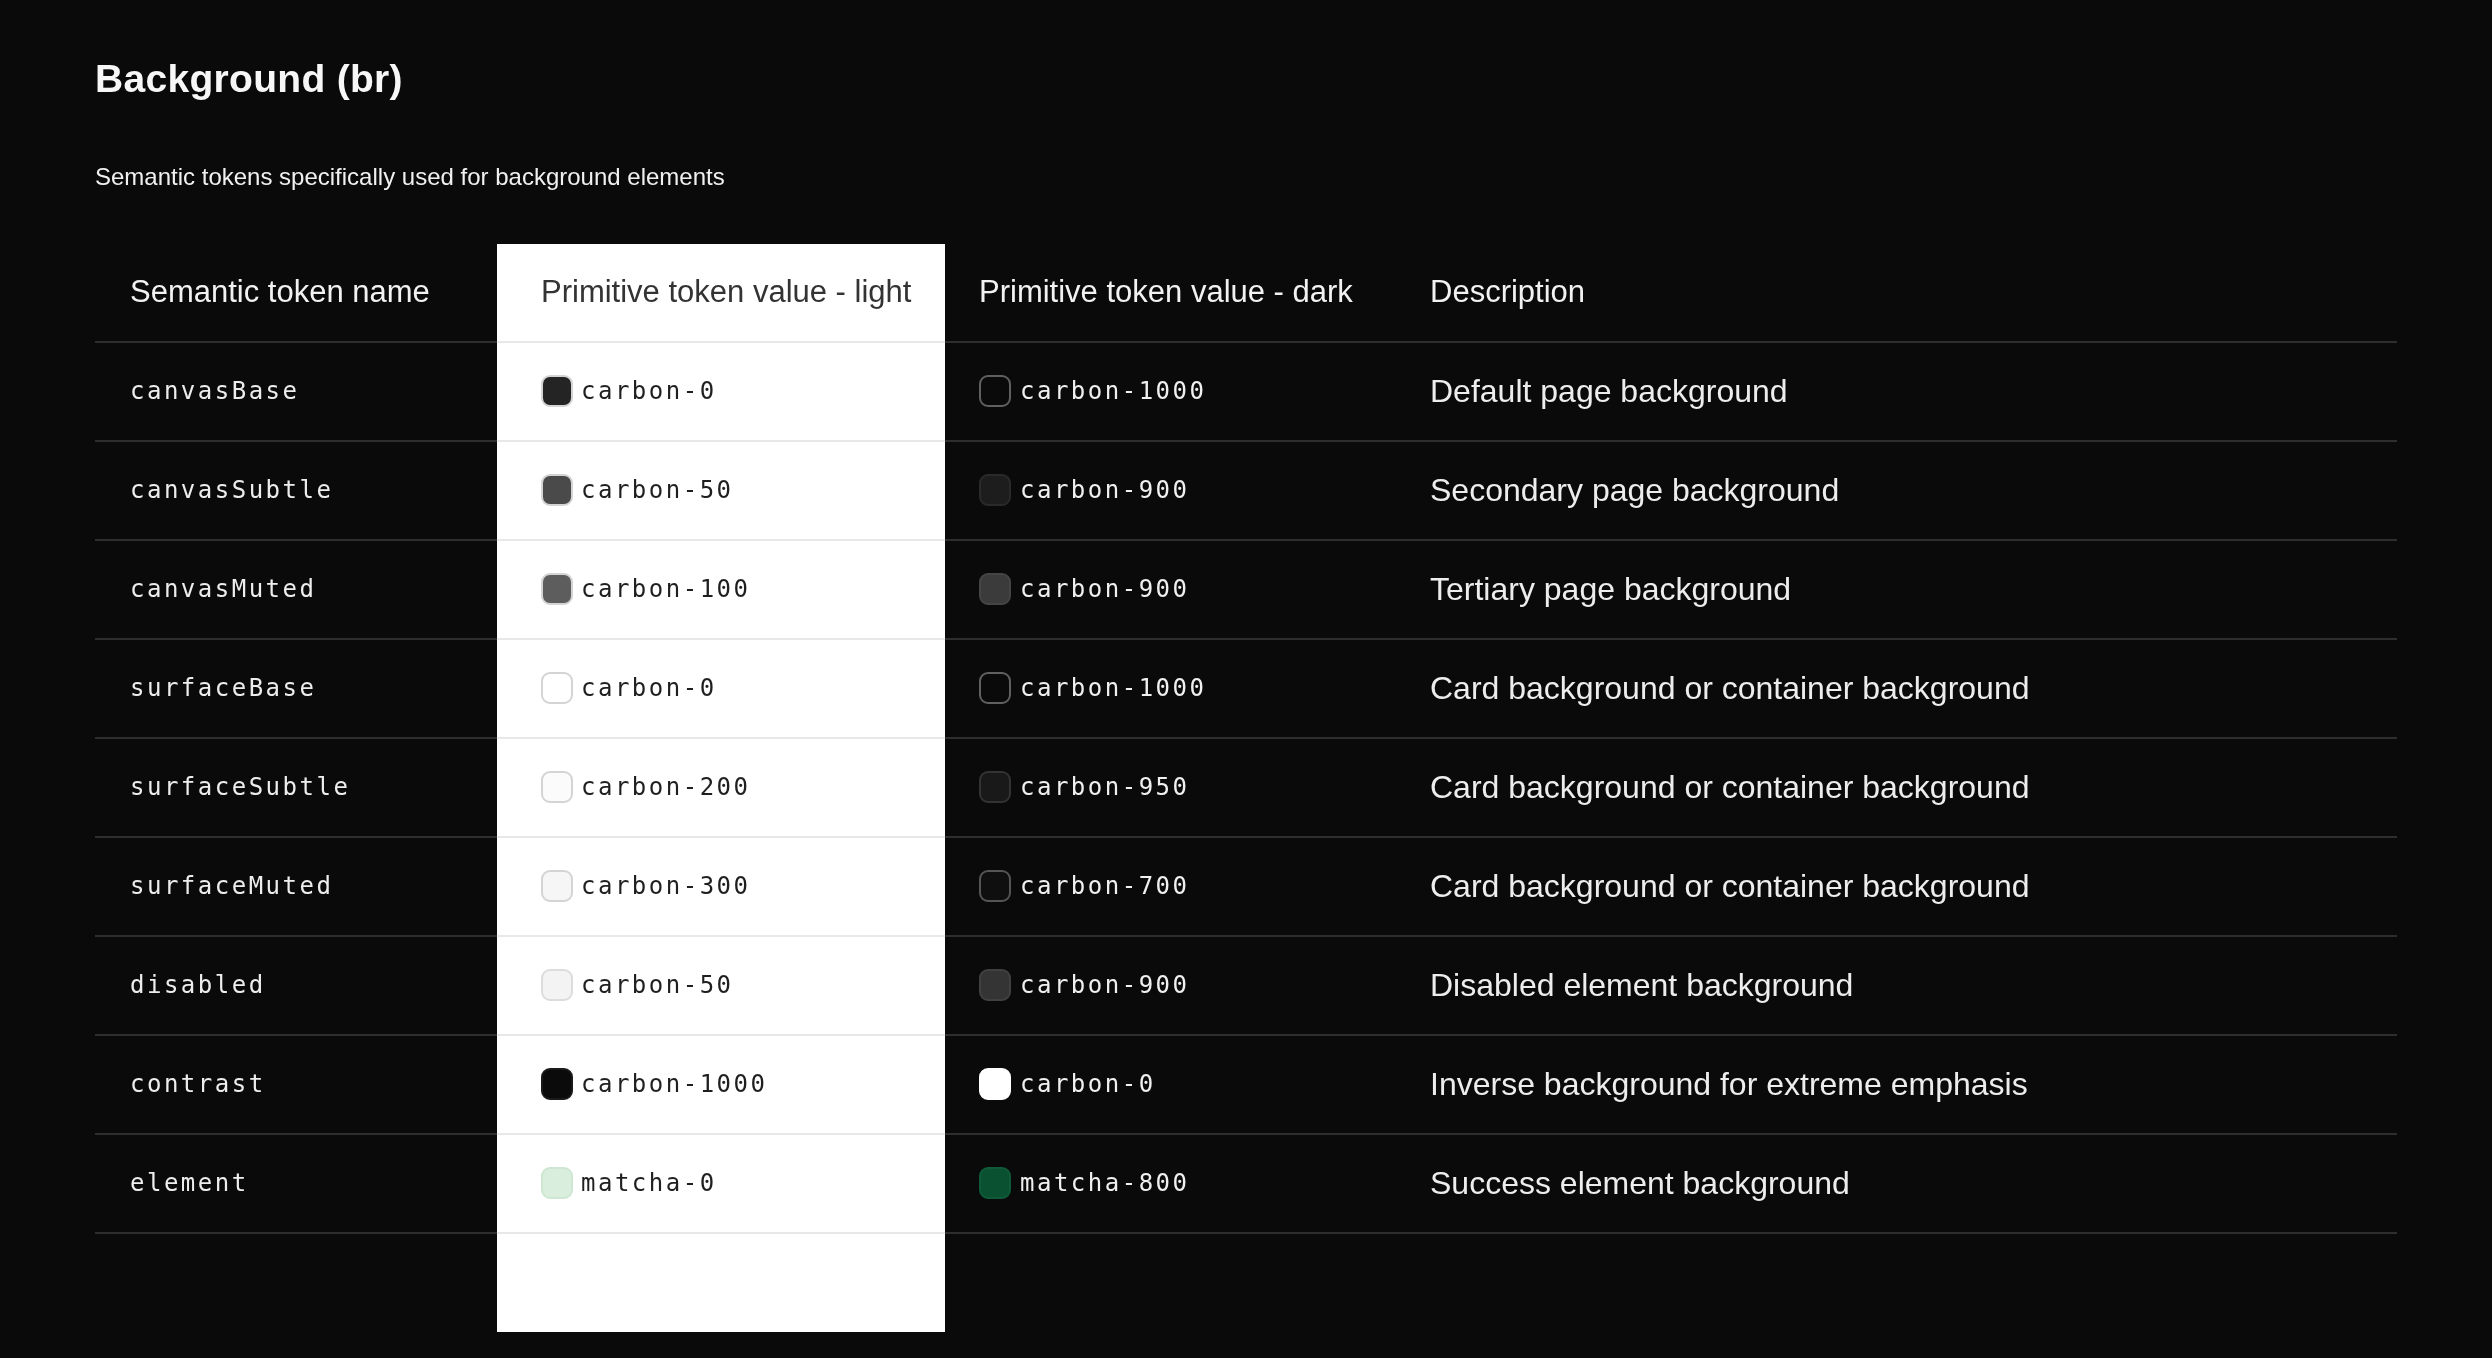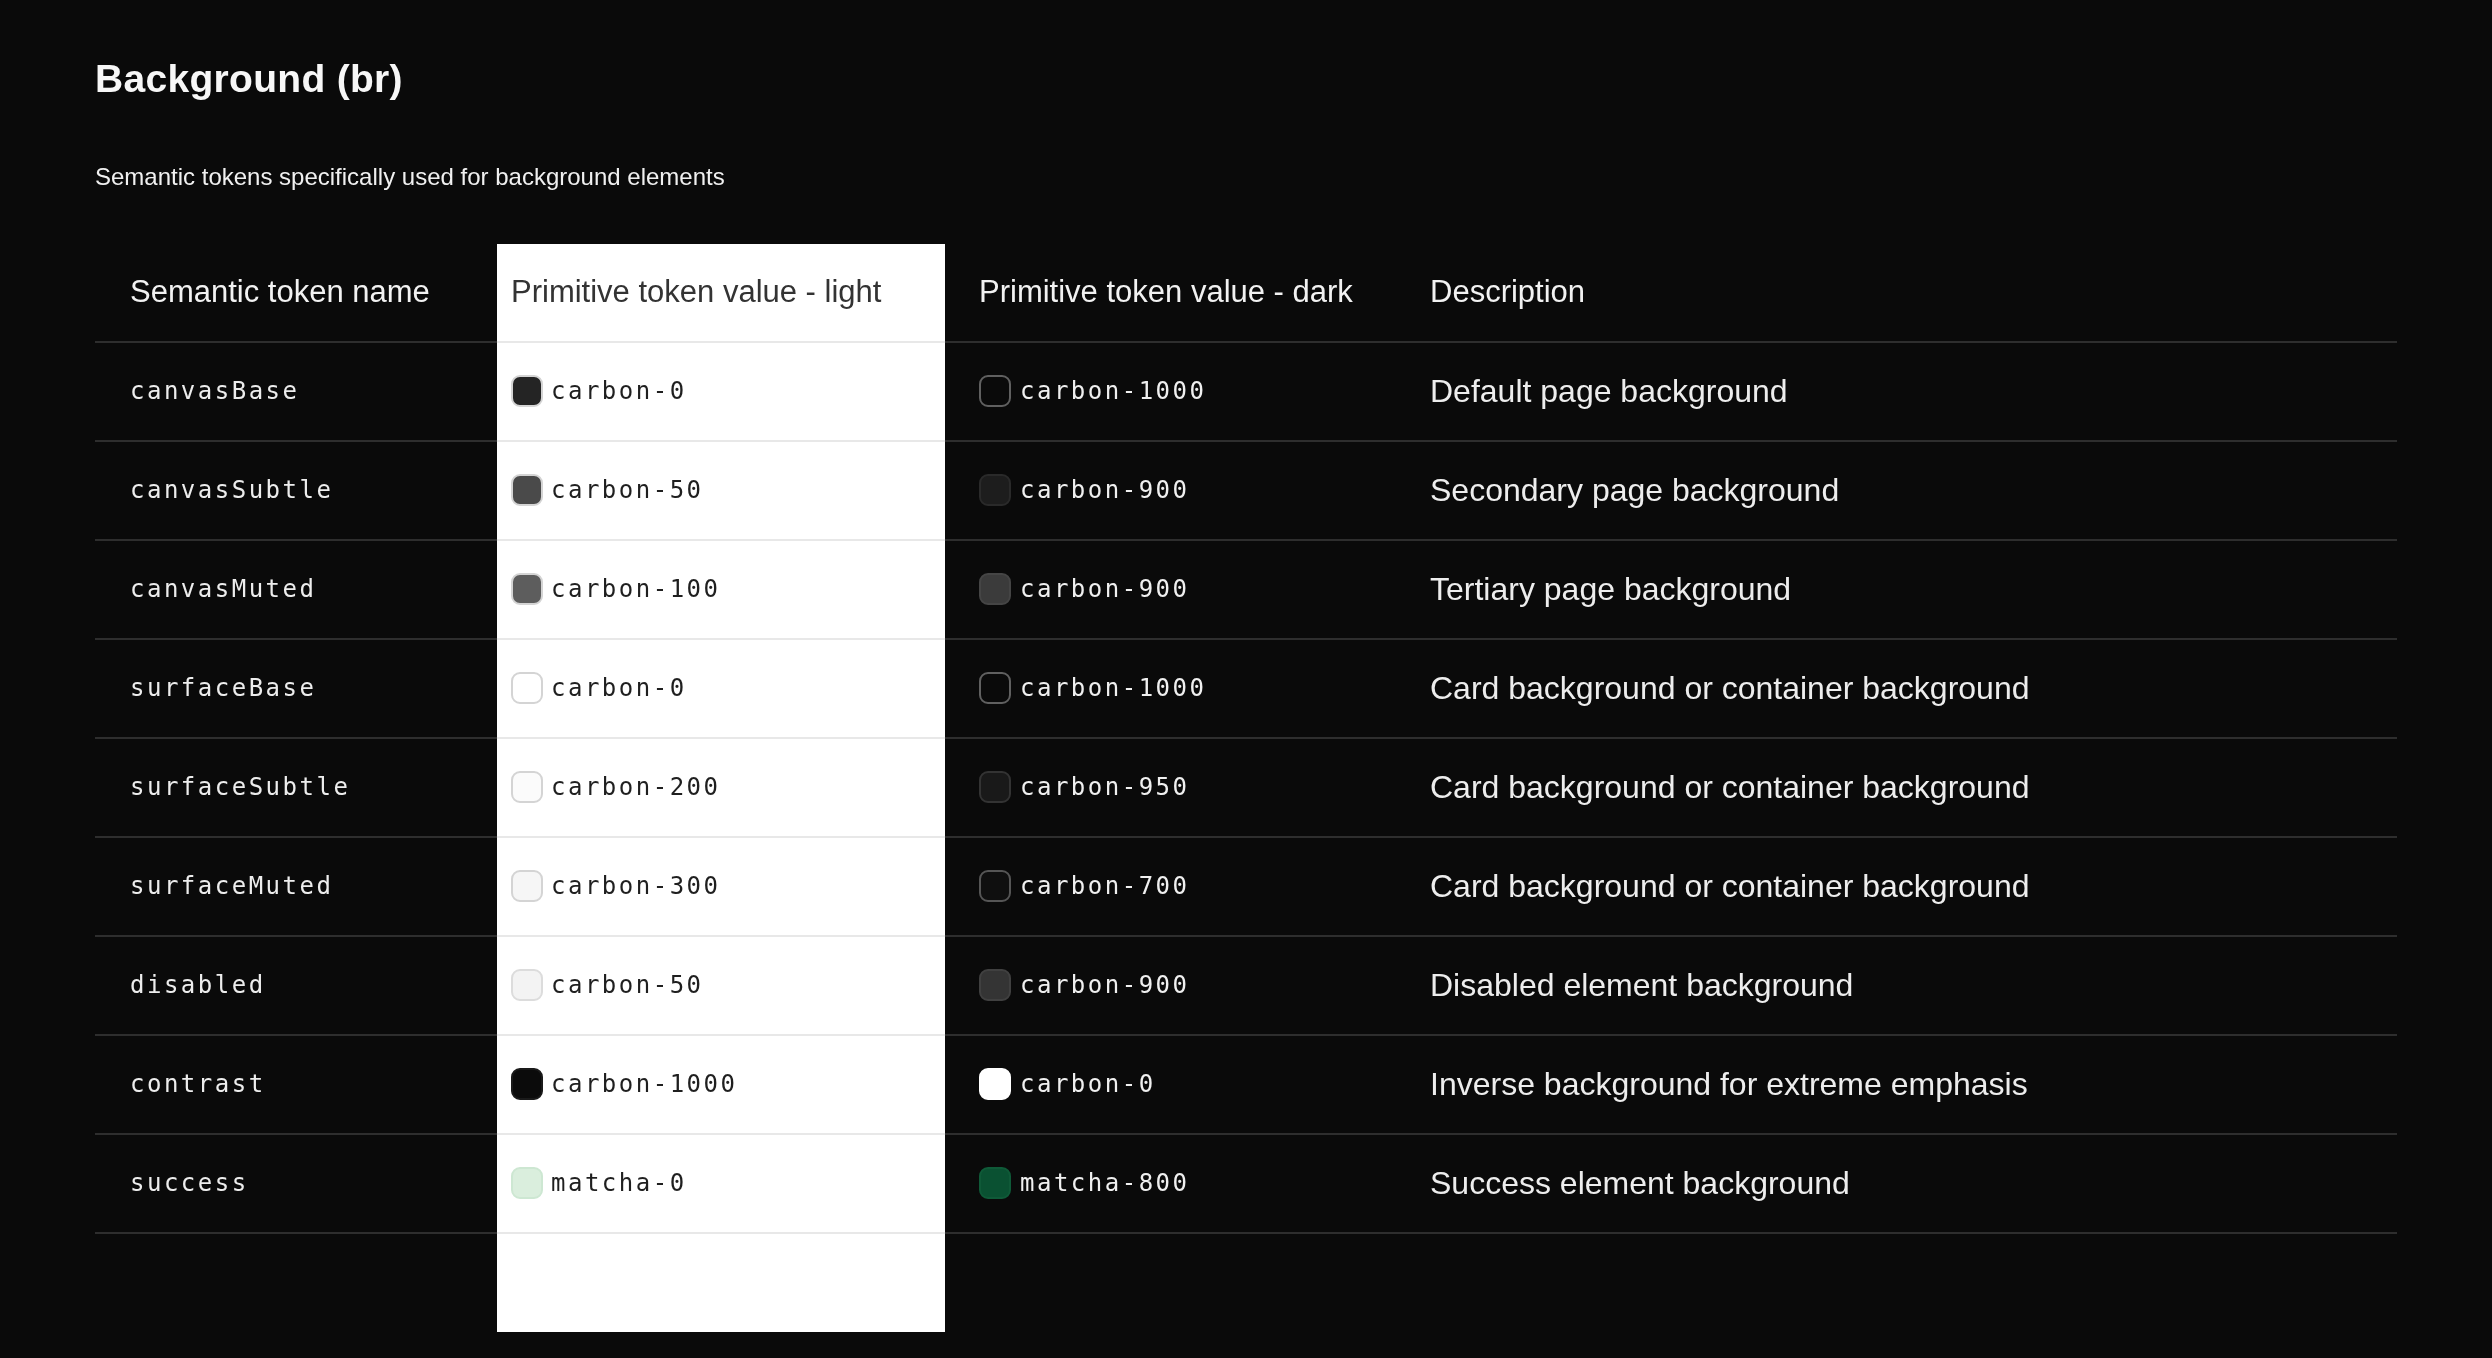--- a/index.html
+++ b/index.html
@@ -28,21 +28,21 @@
   .token-table { margin-top: 52px; width: 2302px; }
   .trow {
     display: grid;
     grid-template-columns: 402px 448px 485px 1fr;
     height: 99px;
   }
   .trow.header-row { height: 97px; }
   .trow.partial-row { height: 100px; }
   .cell { display: flex; align-items: center; }
   .c-name { padding-left: 35px; }
-  .c-light { padding-left: 14px; background: var(--light-col-bg, #ffffff); }
+  .c-light { padding-left: 44px; background: var(--light-col-bg, #ffffff); }
   .c-dark  { padding-left: 34px; }
   .c-desc  { padding-left: 0; }
   
   .trow.body-row .cell, .trow.partial-row .cell { border-top: 2px solid #2e2e2e; }
   .trow.body-row .c-light, .trow.partial-row .c-light { border-top: 2px solid #e8e8e8; }
   .header-cell { font-size: 31px; font-weight: 400; color: #f2f2f2; }
   .header-cell.c-light { color: #333333; }
   .mono {
     font-family: "DejaVu Sans Mono", monospace;
     font-size: 24px;
@@ -173,21 +173,21 @@
       <span class="mono token-label-light">carbon-1000</span>
     </div>
     <div class="cell c-dark">
       <span class="swatch" style="background: rgb(255, 255, 255); border-color: rgb(255, 255, 255);"></span>
       <span class="mono token-label-dark">carbon-0</span>
     </div>
     <div class="cell c-desc desc-text">Inverse background for extreme emphasis</div>
   </div>
 
   <div class="trow body-row">
-    <div class="cell c-name mono">success</div>
+    <div class="cell c-name mono">element</div>
     <div class="cell c-light">
       <span class="swatch" style="background: rgb(218, 238, 221); border-color: rgb(205, 231, 210);"></span>
       <span class="mono token-label-light">matcha-0</span>
     </div>
     <div class="cell c-dark">
       <span class="swatch" style="background: rgb(10, 81, 50); border-color: rgb(15, 90, 56);"></span>
       <span class="mono token-label-dark">matcha-800</span>
     </div>
     <div class="cell c-desc desc-text">Success element background</div>
   </div>

